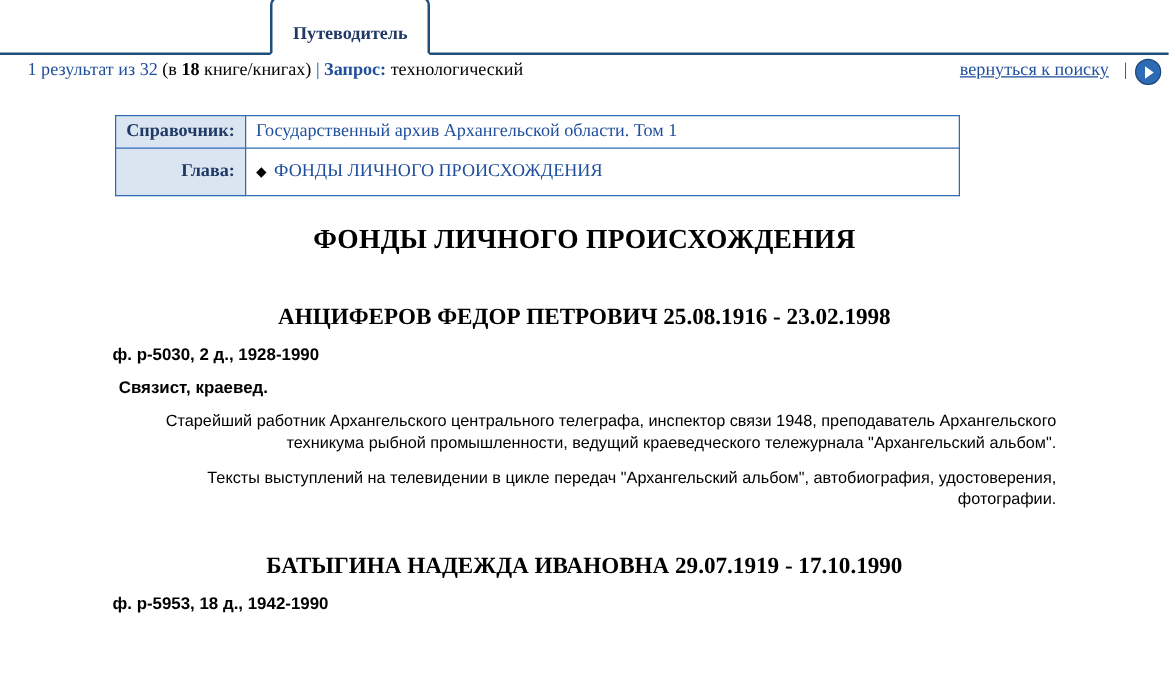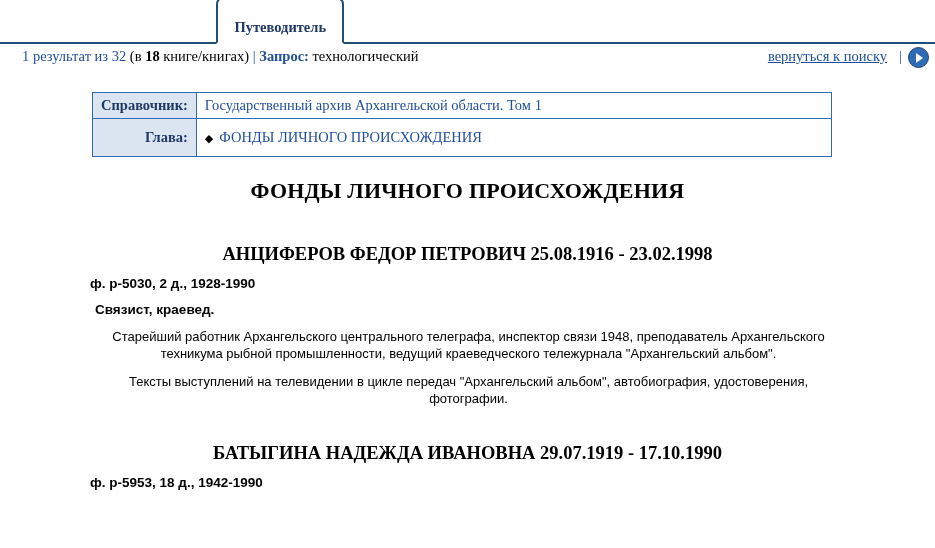--- a/index.html
+++ b/index.html
@@ -98,21 +98,21 @@
     left: 7px; top: 5px;
     border-left: 7px solid #ffffff;
     border-top: 5px solid transparent;
     border-bottom: 5px solid transparent;
   }
 
   
   .infotable {
     position: absolute;
     left: 92px; top: 92px;
-    width: 740px;
+    width: 676px;
     border-collapse: collapse;
   }
   .infotable td {
     border: 1px solid #2e6bb5;
     padding: 4px 8px;
     font-family: "Liberation Serif", serif;
     font-size: 14.5px;
     vertical-align: middle;
     height: 23px;
   }
@@ -177,21 +177,21 @@
     font-size: 13.5px;
     font-weight: bold;
     color: #000;
   }
   .para {
     margin: 11px 90px 0 92px;
     font-family: "Liberation Sans", sans-serif;
     font-size: 13px;
     color: #000;
     line-height: 17px;
-    text-align: center;
+    text-align: right;
   }
 </style>
 </head>
 <body>
 
 <div class="page">
 
   <div class="tabbar">
     <div class="tabs">
       <div class="tab">Все фонды</div>

